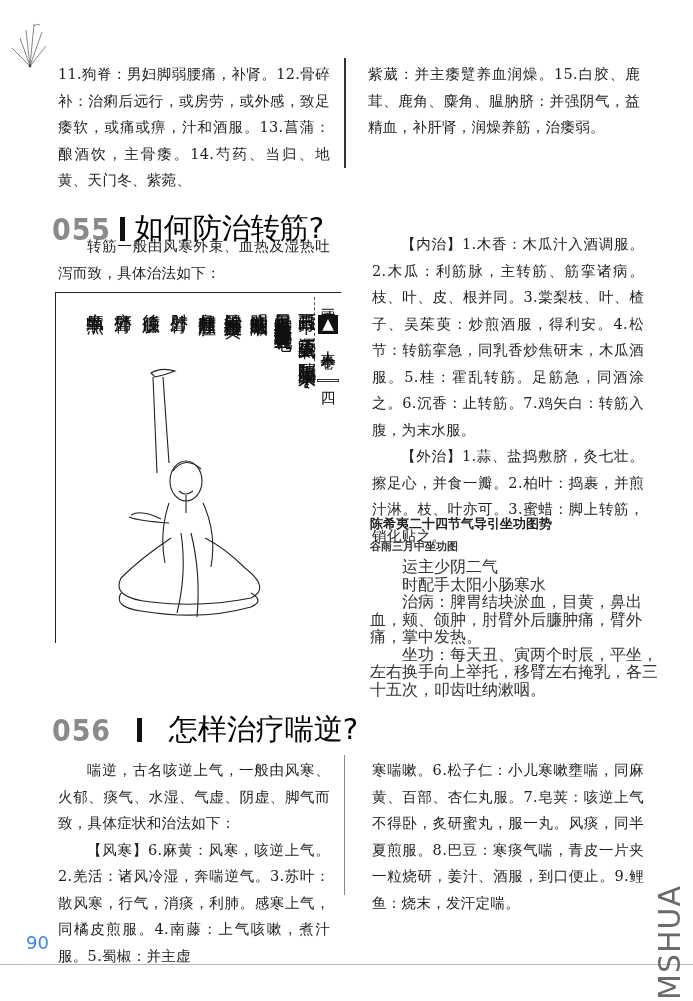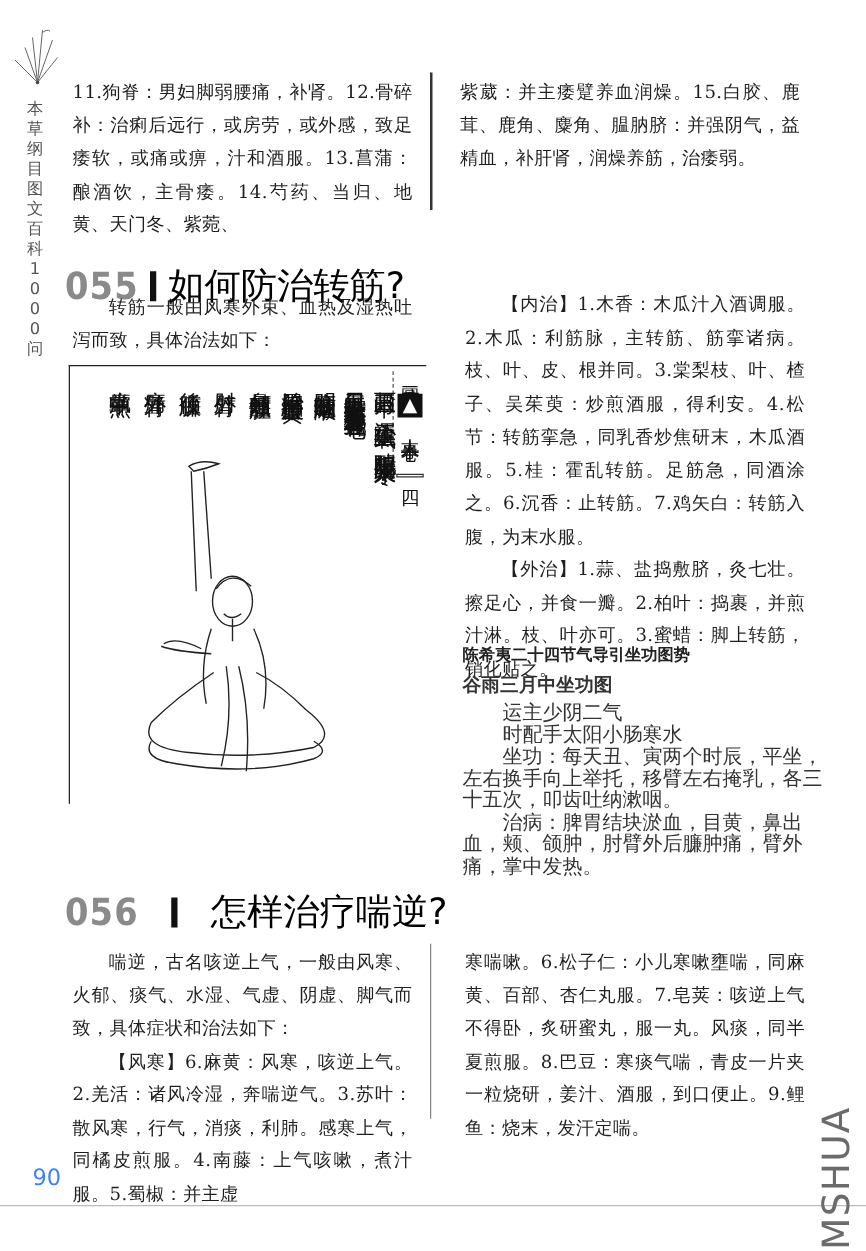--- a/index.html
+++ b/index.html
@@ -18,21 +18,21 @@
   .heading { position: absolute; left: 52px; display: flex; align-items: center; }
   .heading .num { font-family: "DejaVu Sans", sans-serif; font-weight: bold; font-size: 30px; color: #8a8a8a;
     letter-spacing: 1px; transform: scaleX(0.9); transform-origin: left center; }
   .heading .bar { width: 5px; height: 24px; background: #111; margin: 0 10px 0 2px; }
   .heading .title { font-family: "DejaVu Sans", sans-serif; font-weight: normal; font-size: 29px; color: #000000; }
   .woodcut { position: absolute; left: 55px; top: 292px; width: 285px; height: 350px; border: 1.5px solid #222; border-right: none; border-bottom: none; background: #fff; }
   .vcol { position: absolute; top: 6px; writing-mode: vertical-rl; font-family: "DejaVu Serif", serif; font-size: 18px; line-height: 20px; letter-spacing: 1px; color: #111; }
   .fig { position: absolute; left: 55px; top: 70px; width: 160px; height: 270px; }
   .caption-block { position: absolute; left: 370px; top: 515px; width: 300px; font-family: Liberation Serif, serif; }
   .cap-title { font-weight: bold; font-size: 13px; color: #222; margin-bottom: 6px; }
-  .cap-sub { font-size: 15px; font-weight: bold; color: #333; margin-bottom: 4px; }
+  .cap-sub { font-size: 11px; font-weight: bold; color: #333; margin-bottom: 4px; }
   .cap-line { font-size: 16px; line-height: 17.5px; color: #333; }
   .cap-ind { padding-left: 2em; }
   .cap-para { text-indent: 2em; }
   .page-num { position: absolute; left: 26px; top: 932px; font-family: "DejaVu Sans", sans-serif; font-size: 18px; color: #3b82f6; }
   .rule { position: absolute; left: 0; top: 964px; width: 693px; height: 1px; background: #bbb; }
   .watermark { position: absolute; left: 652px; top: 885px; writing-mode: vertical-rl; transform: rotate(180deg);
     font-family: "DejaVu Sans", sans-serif; font-size: 30px; color: #6b6b6b; letter-spacing: 1px; }
 </style>
 </head>
 <body>
@@ -43,21 +43,20 @@
       <path d="M22 48 L12 20"></path>
         <path d="M22 48 L18 12"></path>
         <path d="M22 48 L26 6"></path>
       <path d="M22 48 L34 14"></path>
         <path d="M22 48 L4 30"></path>
         <path d="M22 48 L38 28"></path>
       <path d="M26 8 q4 -3 6 -1"></path>
     </g>
     <circle cx="22" cy="48" r="1.4" fill="#444"></circle>
   </svg>
-  <div class="side-title">本草纲目图文百科1000问</div>
 </div>
 
 <div class="col" style="left:58px; top:61px; width:272px;">
   <p>11.狗脊：男妇脚弱腰痛，补肾。12.骨碎补：治痢后远行，或房劳，或外感，致足痿软，或痛或痹，汁和酒服。13.菖蒲：酿酒饮，主骨痿。14.芍药、当归、地黄、天门冬、紫菀、</p>
 </div>
 <div class="divider" style="left:344px; top:58px; height:110px;"></div>
 <div class="col" style="left:368px; top:61px; width:272px;">
   <p>紫葳：并主痿躄养血润燥。15.白胶、鹿茸、鹿角、麋角、腽肭脐：并强阴气，益精血，补肝肾，润燥养筋，治痿弱。</p>
 </div>
 
@@ -111,22 +110,22 @@
       <path d="M10 230 q-8 14 20 18 q60 10 110 -4 q14 -6 0 -14"></path>
     </g>
   </svg>
 </div>
 
 <div class="caption-block">
   <div class="cap-title">陈希夷二十四节气导引坐功图势</div>
   <div class="cap-sub">谷雨三月中坐功图</div>
   <div class="cap-line cap-ind">运主少阴二气</div>
   <div class="cap-line cap-ind">时配手太阳小肠寒水</div>
+  <div class="cap-line cap-para">治病：脾胃结块淤血，目黄，鼻出血，颊、颌肿，肘臂外后臁肿痛，臂外痛，掌中发热。</div>
   <div class="cap-line cap-para">坐功：每天丑、寅两个时辰，平坐，左右换手向上举托，移臂左右掩乳，各三十五次，叩齿吐纳漱咽。</div>
-  <div class="cap-line cap-para">治病：脾胃结块淤血，目黄，鼻出血，颊、颌肿，肘臂外后臁肿痛，臂外痛，掌中发热。</div>
 </div>
 
 <div class="heading" style="top:710px;gap:17px;">
   <span class="num">056</span>
   <span class="bar"></span>
   <span class="title">怎样治疗喘逆?</span>
 </div>
 
 <div class="col" style="left:58px; top:757px; width:272px;">
   <p class="indent">喘逆，古名咳逆上气，一般由风寒、火郁、痰气、水湿、气虚、阴虚、脚气而致，具体症状和治法如下：</p>

